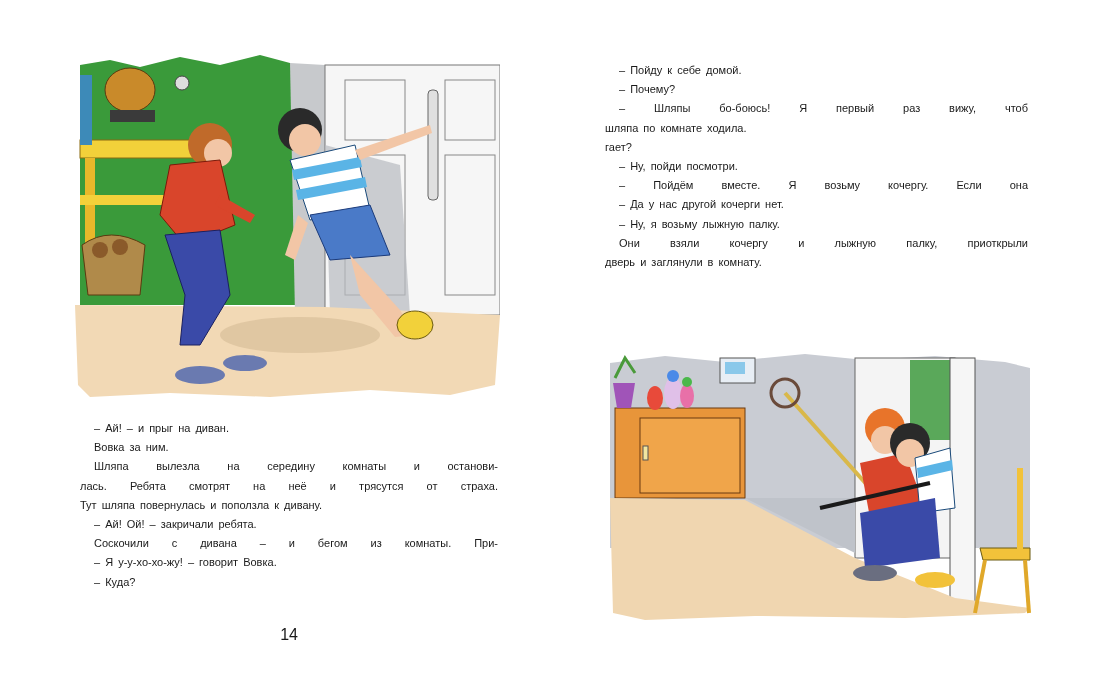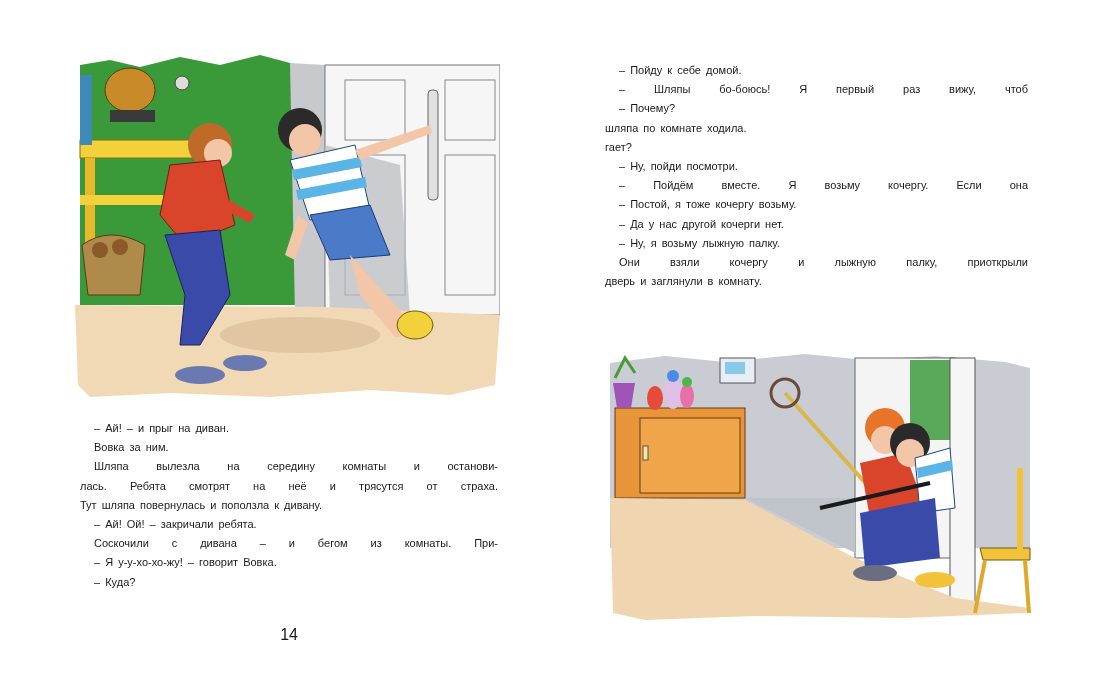--- a/index.html
+++ b/index.html
@@ -83,27 +83,26 @@
   <p class="indent">– Ай! Ой! – закричали ребята.</p>
   <p class="indent full">Соскочили с дивана – и бегом из комнаты. При-</p>
   <p class="indent">– Я у-у-хо-хо-жу! – говорит Вовка.</p>
   <p class="indent">– Куда?</p>
 </div>
 
 <div id="page-number">14</div>
 
 <div class="text-block" id="right-text">
   <p class="indent">– Пойду к себе домой.</p>
+  <p class="indent">– Почему?</p>
   <p class="indent full">– Шляпы бо-боюсь! Я первый раз вижу, чтоб</p>
-  <p class="indent">– Почему?</p>
   <p>шляпа по комнате ходила.</p>
   <p>гает?</p>
   <p class="indent">– Ну, пойди посмотри.</p>
   <p class="indent full">– Пойдём вместе. Я возьму кочергу. Если она</p>
-  <p class="indent">– Постой, я тоже кочергу возьму.</p>
   <p class="indent">– Да у нас другой кочерги нет.</p>
   <p class="indent">– Ну, я возьму лыжную палку.</p>
   <p class="indent full">Они взяли кочергу и лыжную палку, приоткрыли</p>
   <p>дверь и заглянули в комнату.</p>
 </div>
 
 <div class="illus" style="left:605px; top:348px; width:430px; height:272px;">
   <svg viewBox="0 0 430 272" preserveAspectRatio="none">
 
     <path d="M5,15 L60,8 L120,14 L200,6 L260,12 L330,8 L400,14 L425,20 L425,200 L5,200 Z" fill="#c9ccd3"></path>

